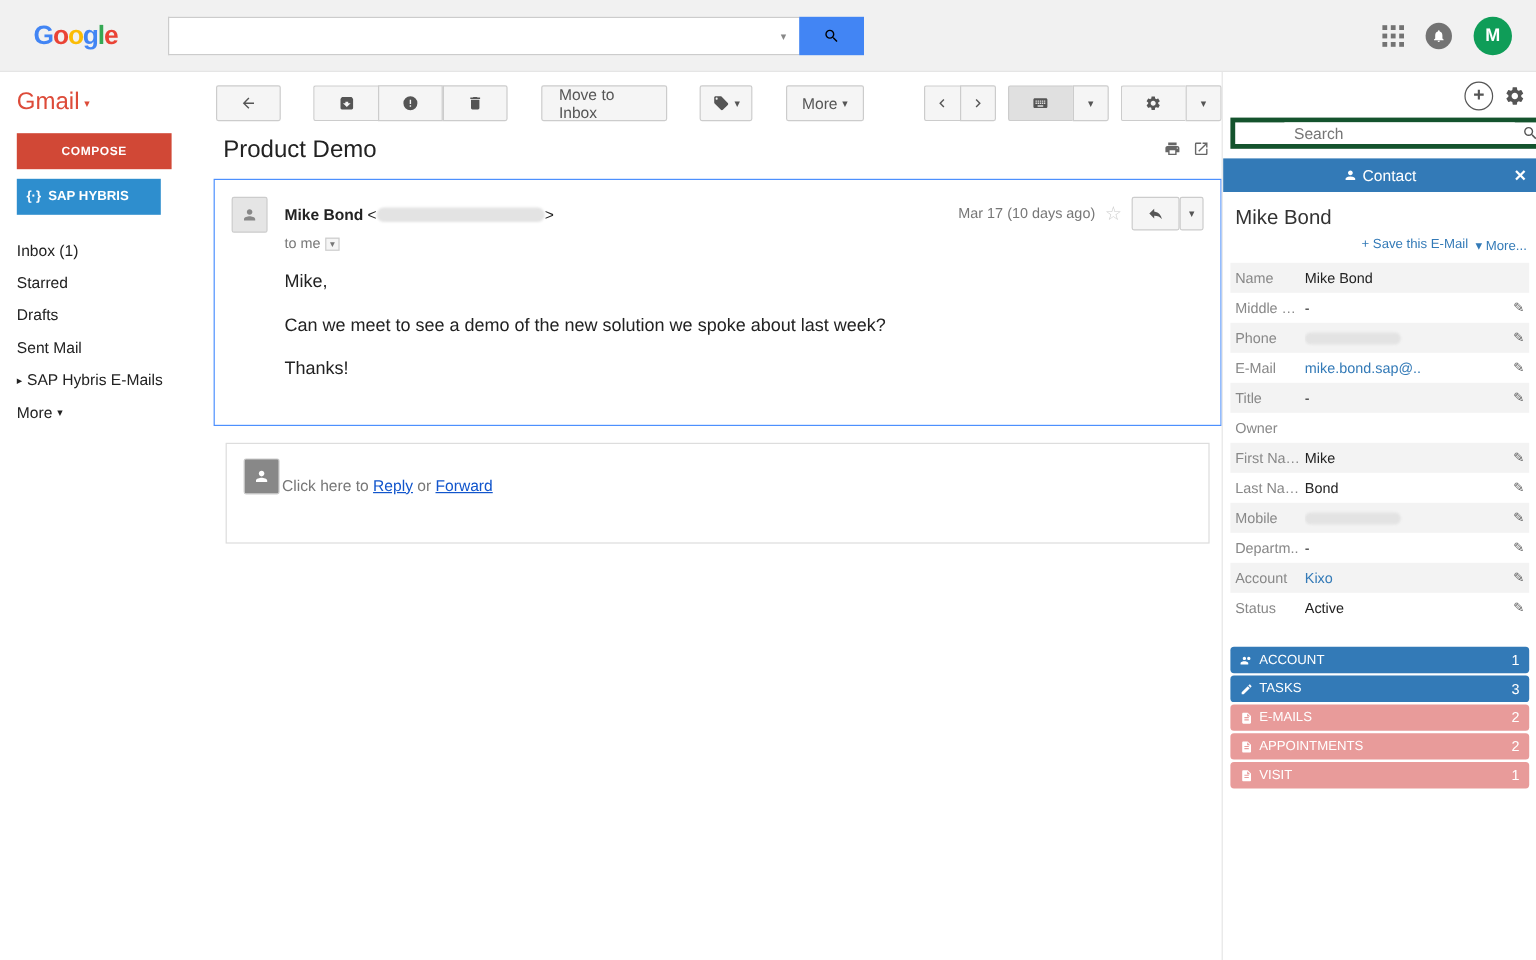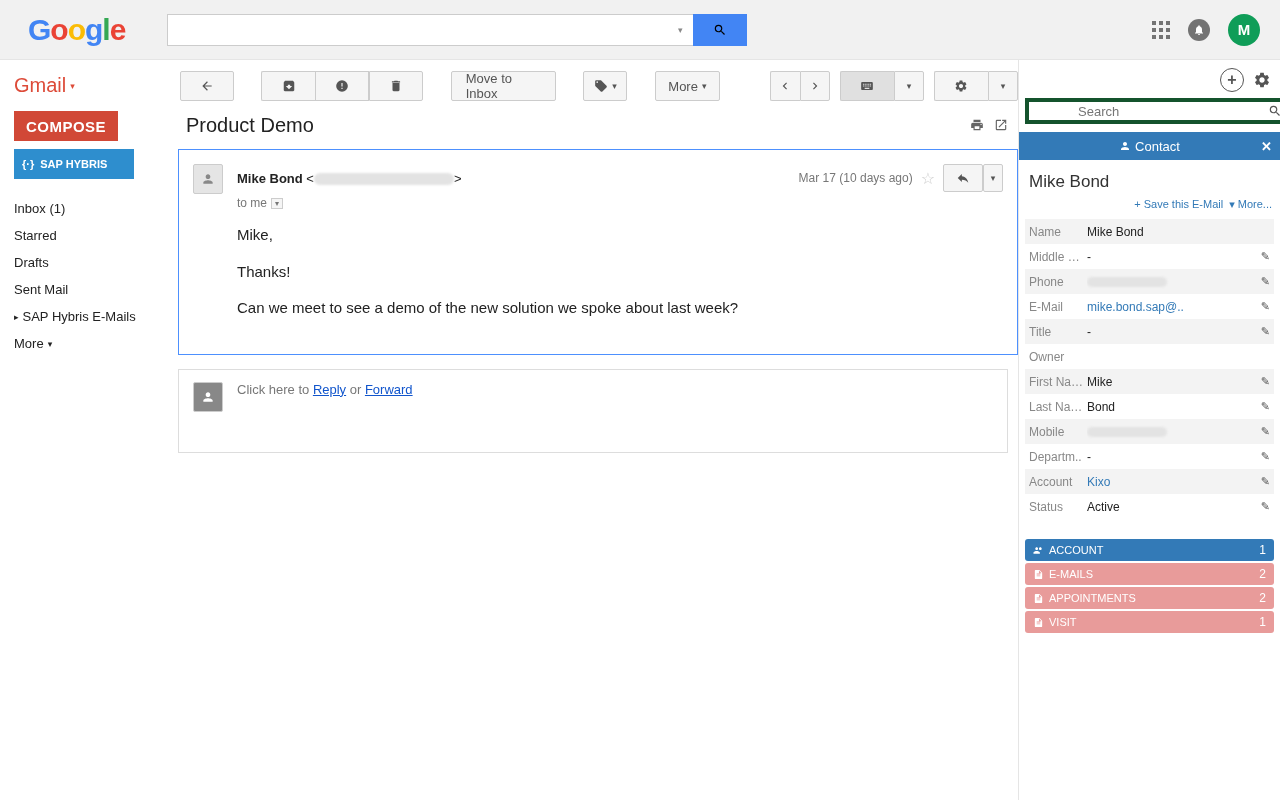--- a/index.html
+++ b/index.html
@@ -1,40 +1,40 @@
 <!DOCTYPE html>
 <html><head>
 <meta charset="utf-8">
 <style>
 * { box-sizing: border-box; margin: 0; padding: 0; font-family: Arial, sans-serif; }
 body { background: #fff; font-size: 13px; color: #222; }
 
 
 .header { display: flex; align-items: center; padding: 10px 20px 10px 28px; border-bottom: 1px solid #e5e5e5; background: #f1f1f1; height: 60px; }
-.logo { font-size: 30px; font-weight: bold; letter-spacing: -1px; margin-right: 42px; }
+.logo { font-size: 22px; font-weight: bold; letter-spacing: -1px; margin-right: 42px; }
 .logo .b { color:#4285F4;} .logo .r{color:#EA4335;} .logo .y{color:#FBBC05;} .logo .g{color:#34A853;}
 .search-wrapper { display: flex; align-items: stretch; }
 .search-input { width: 500px; height: 32px; border: 1px solid #ccc; border-right: none; background:#fff; padding: 0 8px; font-size:14px;}
 .search-dd { width: 26px; border:1px solid #ccc; border-left:none; border-right:none; background:#fff; display:flex;align-items:center;justify-content:center; color:#888;}
 .search-btn { width: 54px; background:#4285F4; border:none; display:flex;align-items:center;justify-content:center; cursor:pointer;}
 .search-btn svg{fill:#fff;width:16px;height:16px;}
 .header-right { margin-left:auto; display:flex; align-items:center; gap:18px;}
 .apps-icon{width:18px;height:18px;display:grid;grid-template-columns:repeat(3,4px);grid-template-rows:repeat(3,4px);gap:3px;}
 .apps-icon span{background:#737373;}
 .bell{width:22px;height:22px;border-radius:50%;background:#737373;display:flex;align-items:center;justify-content:center;color:#fff;font-size:11px;}
 .avatar{width:32px;height:32px;border-radius:50%;background:#0f9d58;color:#fff;display:flex;align-items:center;justify-content:center;font-size:15px;font-weight:bold;}
 
 
 .main { display:flex; height: calc(100vh - 60px); }
 
 
 .leftbar { width: 178px; padding: 14px 10px 14px 14px; }
 .gmail-label{font-size:20px;color:#dd4b39;margin-bottom:14px;display:flex;align-items:center;gap:4px;}
 .gmail-label .caret{font-size:9px;}
-.compose-btn{width:104px;height:30px;background:#d14836;color:#fff;border:none;font-size:15px;font-weight:bold;letter-spacing:0.5px;cursor:pointer;}
+.compose-btn{width:129px;height:30px;background:#d14836;color:#fff;border:none;font-size:10px;font-weight:bold;letter-spacing:0.5px;cursor:pointer;}
 .hybris-btn{width:120px;height:30px;background:#2e8ece;color:#fff;border:none;font-size:11px;font-weight:bold;margin-top:8px;display:flex;align-items:center;gap:6px;padding-left:8px;cursor:pointer;}
 .nav-list{list-style:none;margin-top:16px;}
 .nav-list li{padding:6px 0;font-size:13px;color:#222;cursor:pointer;}
 .nav-list li.exp{display:flex;align-items:center;gap:4px;}
 .nav-list li.more{display:flex;align-items:center;gap:4px;}
 
 
 .content { flex:1; padding:0; }
 .toolbar{display:flex;align-items:center;gap:10px;padding:8px 0 8px 2px; height: 52px;}
 .tbtn{height:30px;min-width:54px;border:1px solid #ccc;background:#f5f5f5;border-radius:2px;display:flex;align-items:center;justify-content:center;cursor:pointer;color:#555;gap:4px;}
@@ -63,21 +63,21 @@
 .msg-date{margin-left:auto;color:#777;font-size:12px;}
 .star{margin-left:8px;color:#ccc;font-size:16px;cursor:pointer;}
 .reply-split{margin-left:8px;display:flex;}
 .reply-split .tbtn{min-width:40px;height:28px;}
 .reply-split .tbtn.narrow{min-width:20px;}
 .to-line{font-size:12px;color:#777;margin-top:4px;display:flex;align-items:center;gap:4px;}
 .to-caret{border:1px solid #ccc;padding:0 3px;font-size:8px;cursor:pointer;background:#f5f5f5;}
 .msg-text{font-size:15px;color:#222;margin-top:14px;line-height:1.5;}
 .msg-text p{margin-bottom:14px;}
 
-.reply-area{border:1px solid #ddd;margin:14px 10px 0 0;padding:12px 14px 40px;display:flex;gap:14px;}
+.reply-area{border:1px solid #ddd;margin:14px 10px 0 10px;padding:12px 14px 40px;display:flex;gap:2px;align-items:flex-end;}
 .reply-ph{color:#777;font-size:13px;}
 .reply-link{color:#15c;text-decoration:underline;cursor:pointer;}
 
 
 .rightbar{width:262px;border-left:1px solid #e5e5e5;padding:8px 6px;height:100%;overflow-y:auto;}
 .rb-top{display:flex;justify-content:flex-end;gap:6px;margin-bottom:6px;}
 .rb-iconbtn{width:24px;height:24px;border-radius:50%;border:1.5px solid #555;display:flex;align-items:center;justify-content:center;color:#555;cursor:pointer;font-size:16px;font-weight:bold;}
 .rb-gear{width:24px;height:24px;display:flex;align-items:center;justify-content:center;color:#555;cursor:pointer;}
 .rb-searchrow{display:flex;align-items:center;gap:6px;margin-bottom:8px;}
 .rb-search{flex:1;display:flex;border:4px solid #14532d;height:26px;padding-left:41px;}
@@ -281,22 +281,22 @@
                 <span class="caret-dn">▾</span>
               </div>
           </div>
         </div>
         <div class="to-line">
           <span>to me</span>
           <span class="to-caret">▾</span>
         </div>
         <div class="msg-text">
           <p>Mike,</p>
+          <p>Can we meet to see a demo of the new solution we spoke about last week?</p>
           <p>Thanks!</p>
-          <p>Can we meet to see a demo of the new solution we spoke about last week?</p>
         </div>
       </div>
     </div>
 
     <div class="reply-area">
       <div class="msg-avatar" style="background:#888;color:#fff;">
           <svg class="i" viewBox="0 0 24 24">
             <path d="M12 12c2.21 0 4-1.79 4-4s-1.79-4-4-4-4 1.79-4 4 1.79 4 4 4zm0 2c-2.67 0-8 1.34-8 4v2h16v-2c0-2.66-5.33-4-8-4z"></path>
           </svg>
         </div>
@@ -404,20 +404,27 @@
       </div>
 
     <div class="rel-list" id="rel-list">
         <div class="rel-item blue">
           <svg class="i" viewBox="0 0 24 24" style="width:11px;height:11px;margin-right:5px;">
             <path d="M16 11c1.66 0 2.99-1.34 2.99-3S17.66 5 16 5s-3 1.34-3 3 1.34 3 3 3zm-8 0c1.66 0 2.99-1.34 2.99-3S9.66 5 8 5 5 6.34 5 8s1.34 3 3 3zm0 2c-2.33 0-7 1.17-7 3.5V19h14v-2.5c0-2.33-4.67-3.5-7-3.5z"></path>
           </svg>
           <span>ACCOUNT</span>
           <span class="rel-count">1</span>
         </div>
+        <div class="rel-item blue">
+          <svg class="i" viewBox="0 0 24 24" style="width:11px;height:11px;margin-right:5px;">
+            <path d="M3 17.25V21h3.75L17.81 9.94l-3.75-3.75L3 17.25zM20.71 7.04c.39-.39.39-1.02 0-1.41l-2.34-2.34c-.39-.39-1.02-.39-1.41 0l-1.83 1.83 3.75 3.75 1.83-1.83z"></path>
+          </svg>
+          <span>TASKS</span>
+          <span class="rel-count">3</span>
+        </div>
         <div class="rel-item pink">
           <svg class="i" viewBox="0 0 24 24" style="width:11px;height:11px;margin-right:5px;">
             <path d="M14 2H6c-1.1 0-2 .9-2 2v16c0 1.1.9 2 2 2h12c1.1 0 2-.9 2-2V8l-6-6zm2 14H8v-2h8v2zm0-4H8v-2h8v2zm-3-5V3.5L18.5 9H13z"></path>
           </svg>
           <span>E-MAILS</span>
           <span class="rel-count">2</span>
         </div>
         <div class="rel-item pink">
           <svg class="i" viewBox="0 0 24 24" style="width:11px;height:11px;margin-right:5px;">
             <path d="M14 2H6c-1.1 0-2 .9-2 2v16c0 1.1.9 2 2 2h12c1.1 0 2-.9 2-2V8l-6-6zm2 14H8v-2h8v2zm0-4H8v-2h8v2zm-3-5V3.5L18.5 9H13z"></path>

